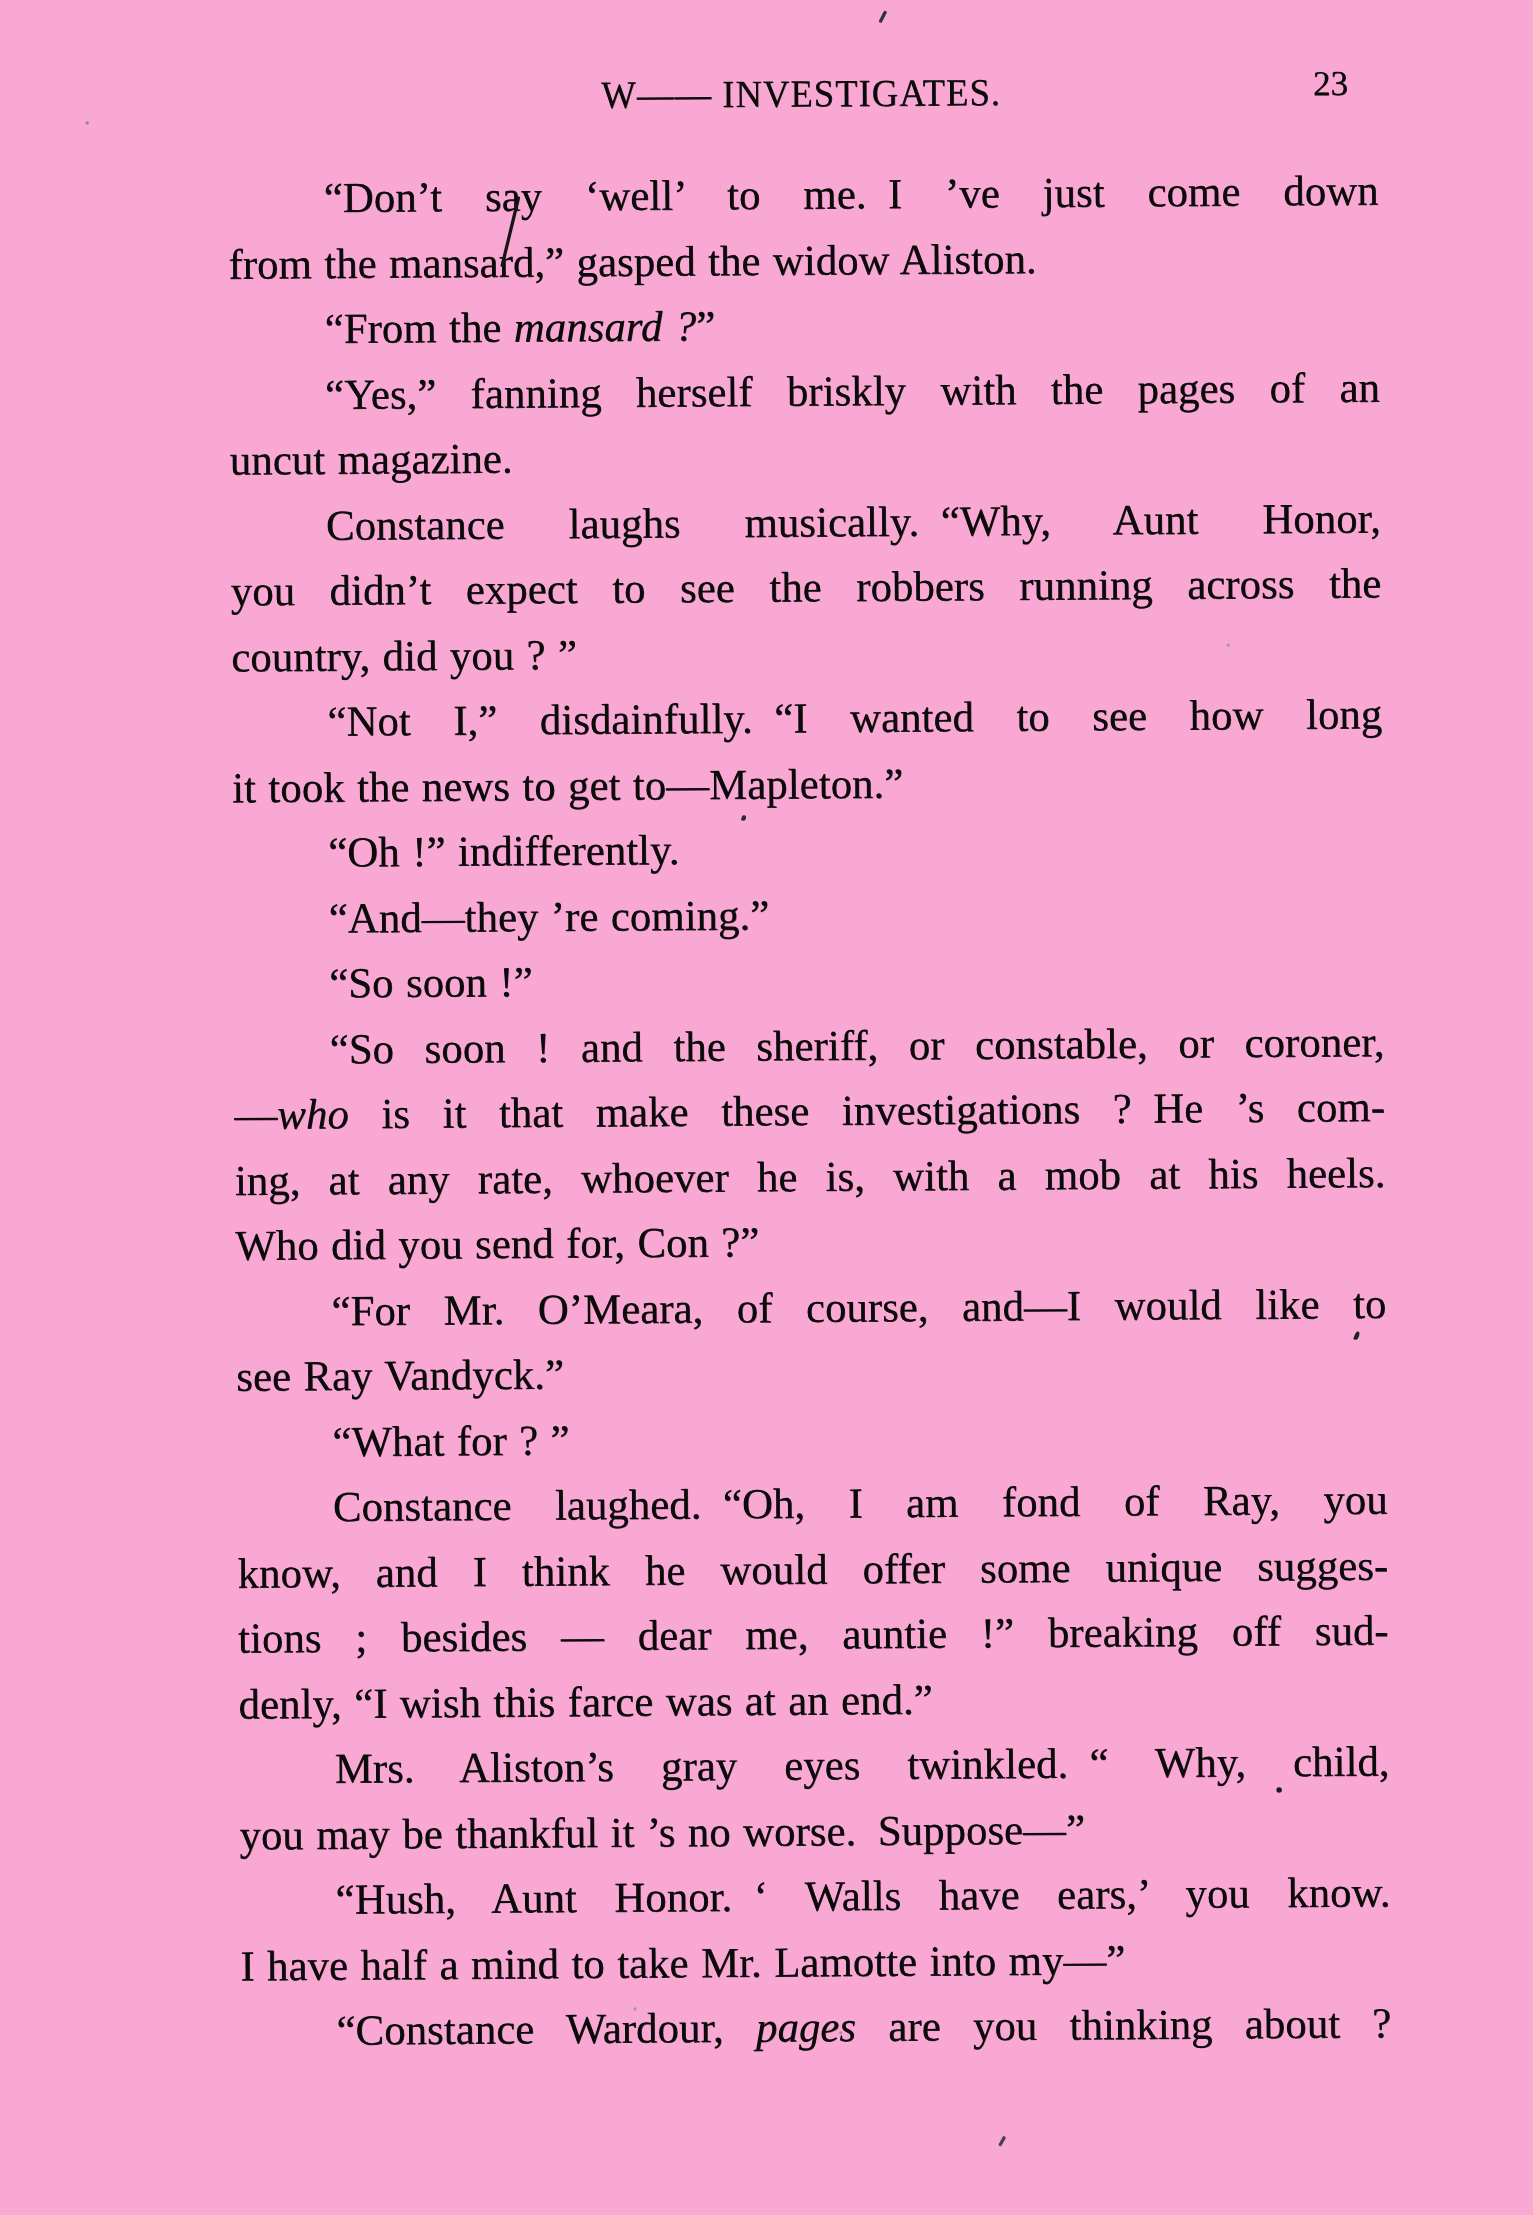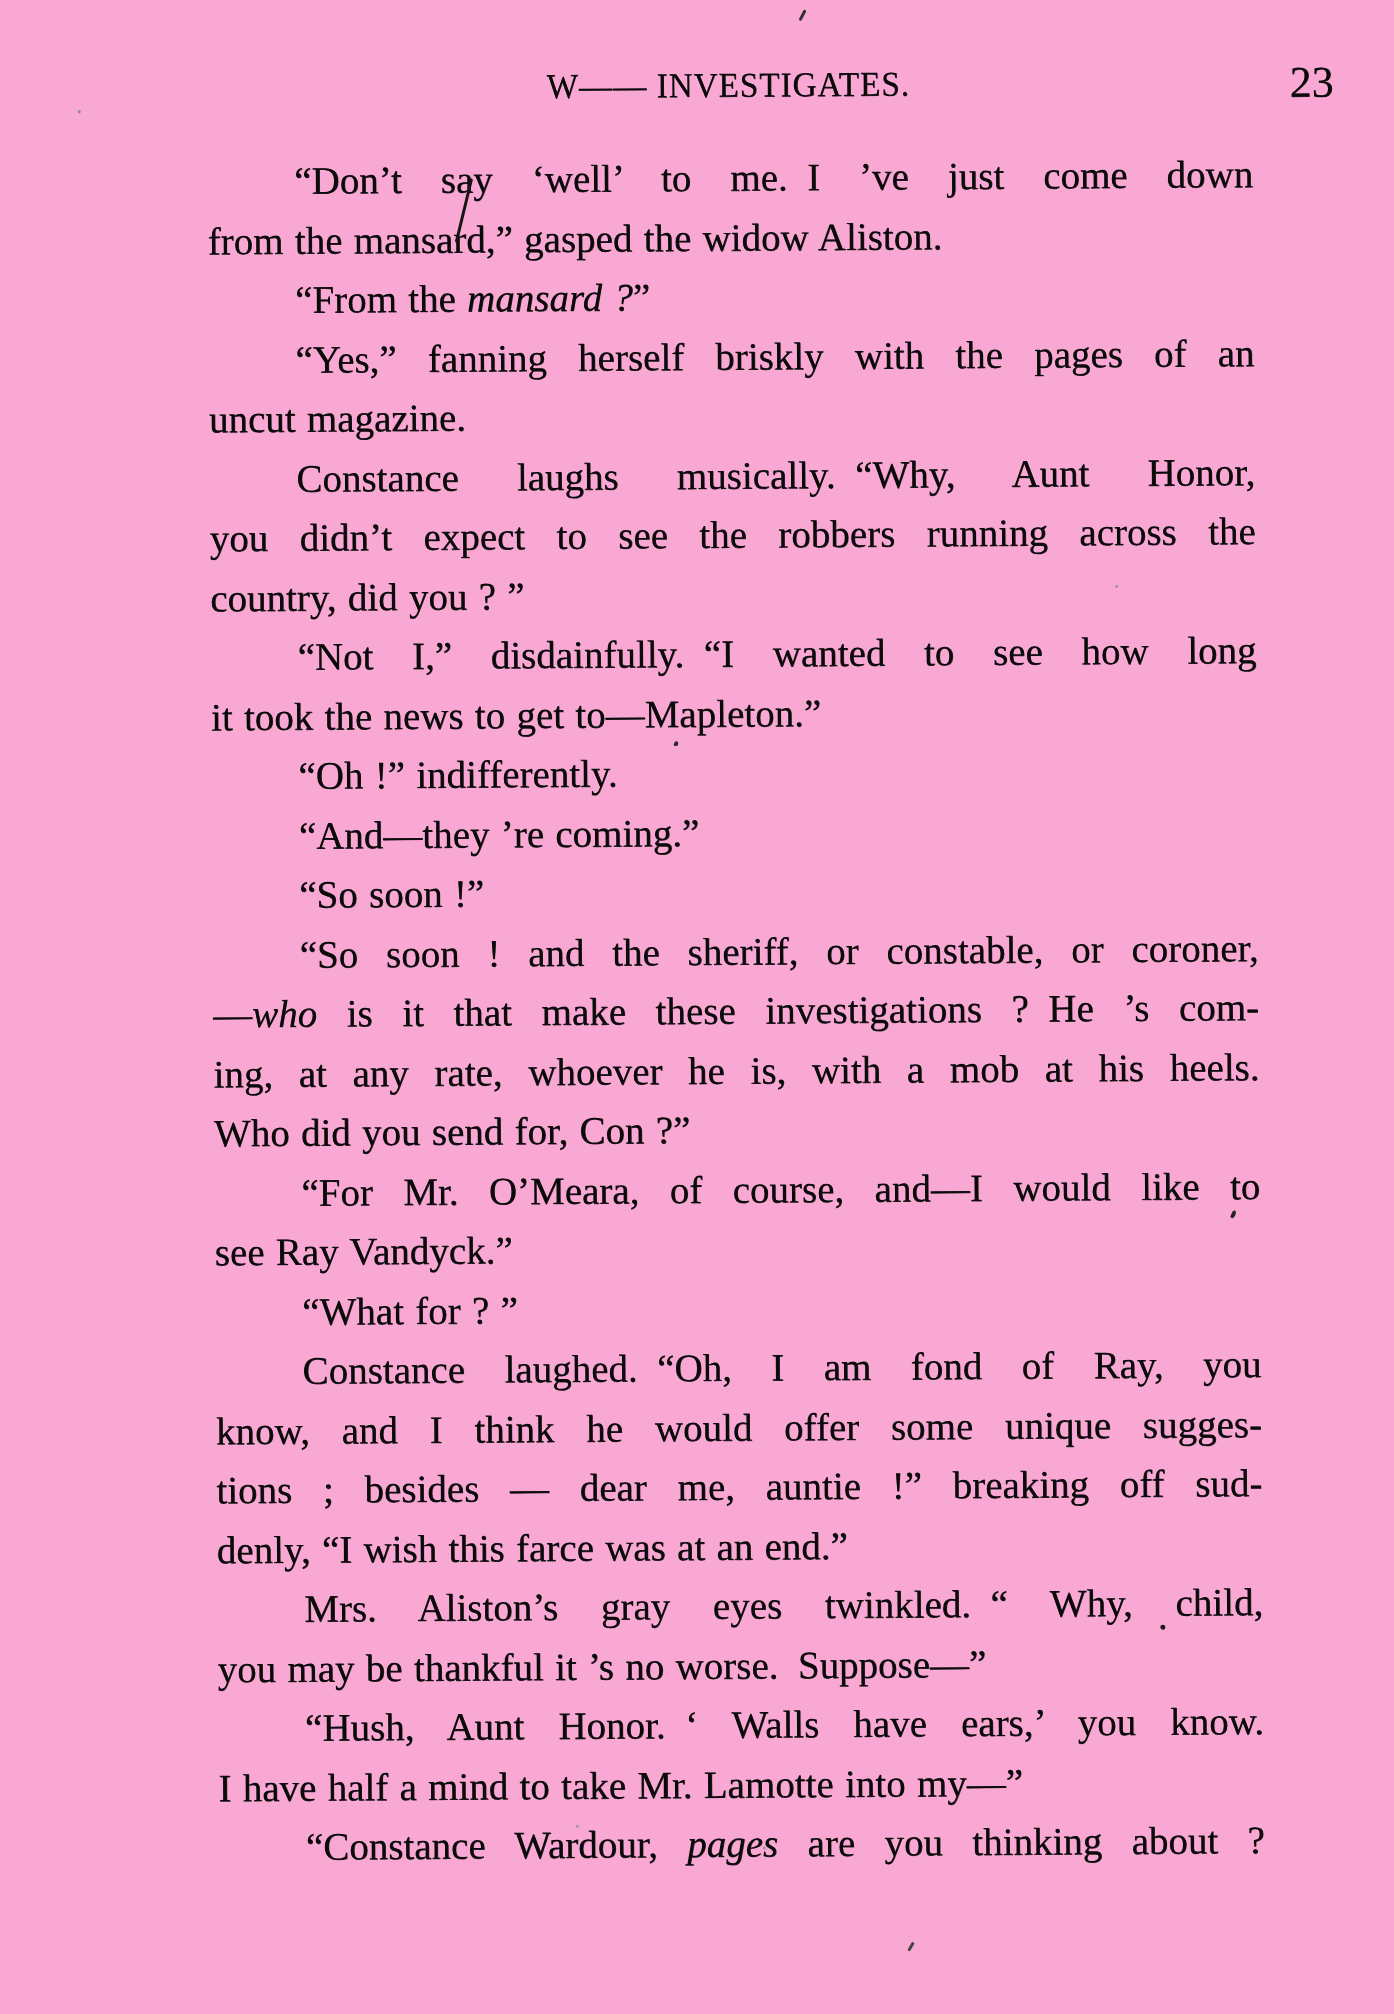--- a/index.html
+++ b/index.html
@@ -24,22 +24,22 @@
     transform-origin: 50% 50%;
     text-shadow: 0.4px 0.4px 0.4px rgba(0,0,0,0.75);
   }
   .running-head {
     position: absolute; left: 553px; top: 66px;
     font-size: 35px; letter-spacing: 1px;
     transform: scaleX(0.95); transform-origin: left top;
     white-space: nowrap;
   }
   .page-number {
-    position: absolute; left: 1296px; top: 61px;
-    font-size: 44px;
+    position: absolute; left: 1200px; top: 61px;
+    font-size: 32px;
   }
   .body-text {
     position: absolute; left: 213px; top: 148px; width: 1046px;
     font-size: 39px; line-height: 59.5px;
     word-spacing: 1.5px;
   }
   .line { text-align: left; }
   .line.just { text-align: justify; text-align-last: justify; }
   .line.indent { text-indent: 87px; }
   .line i { font-style: italic; }

